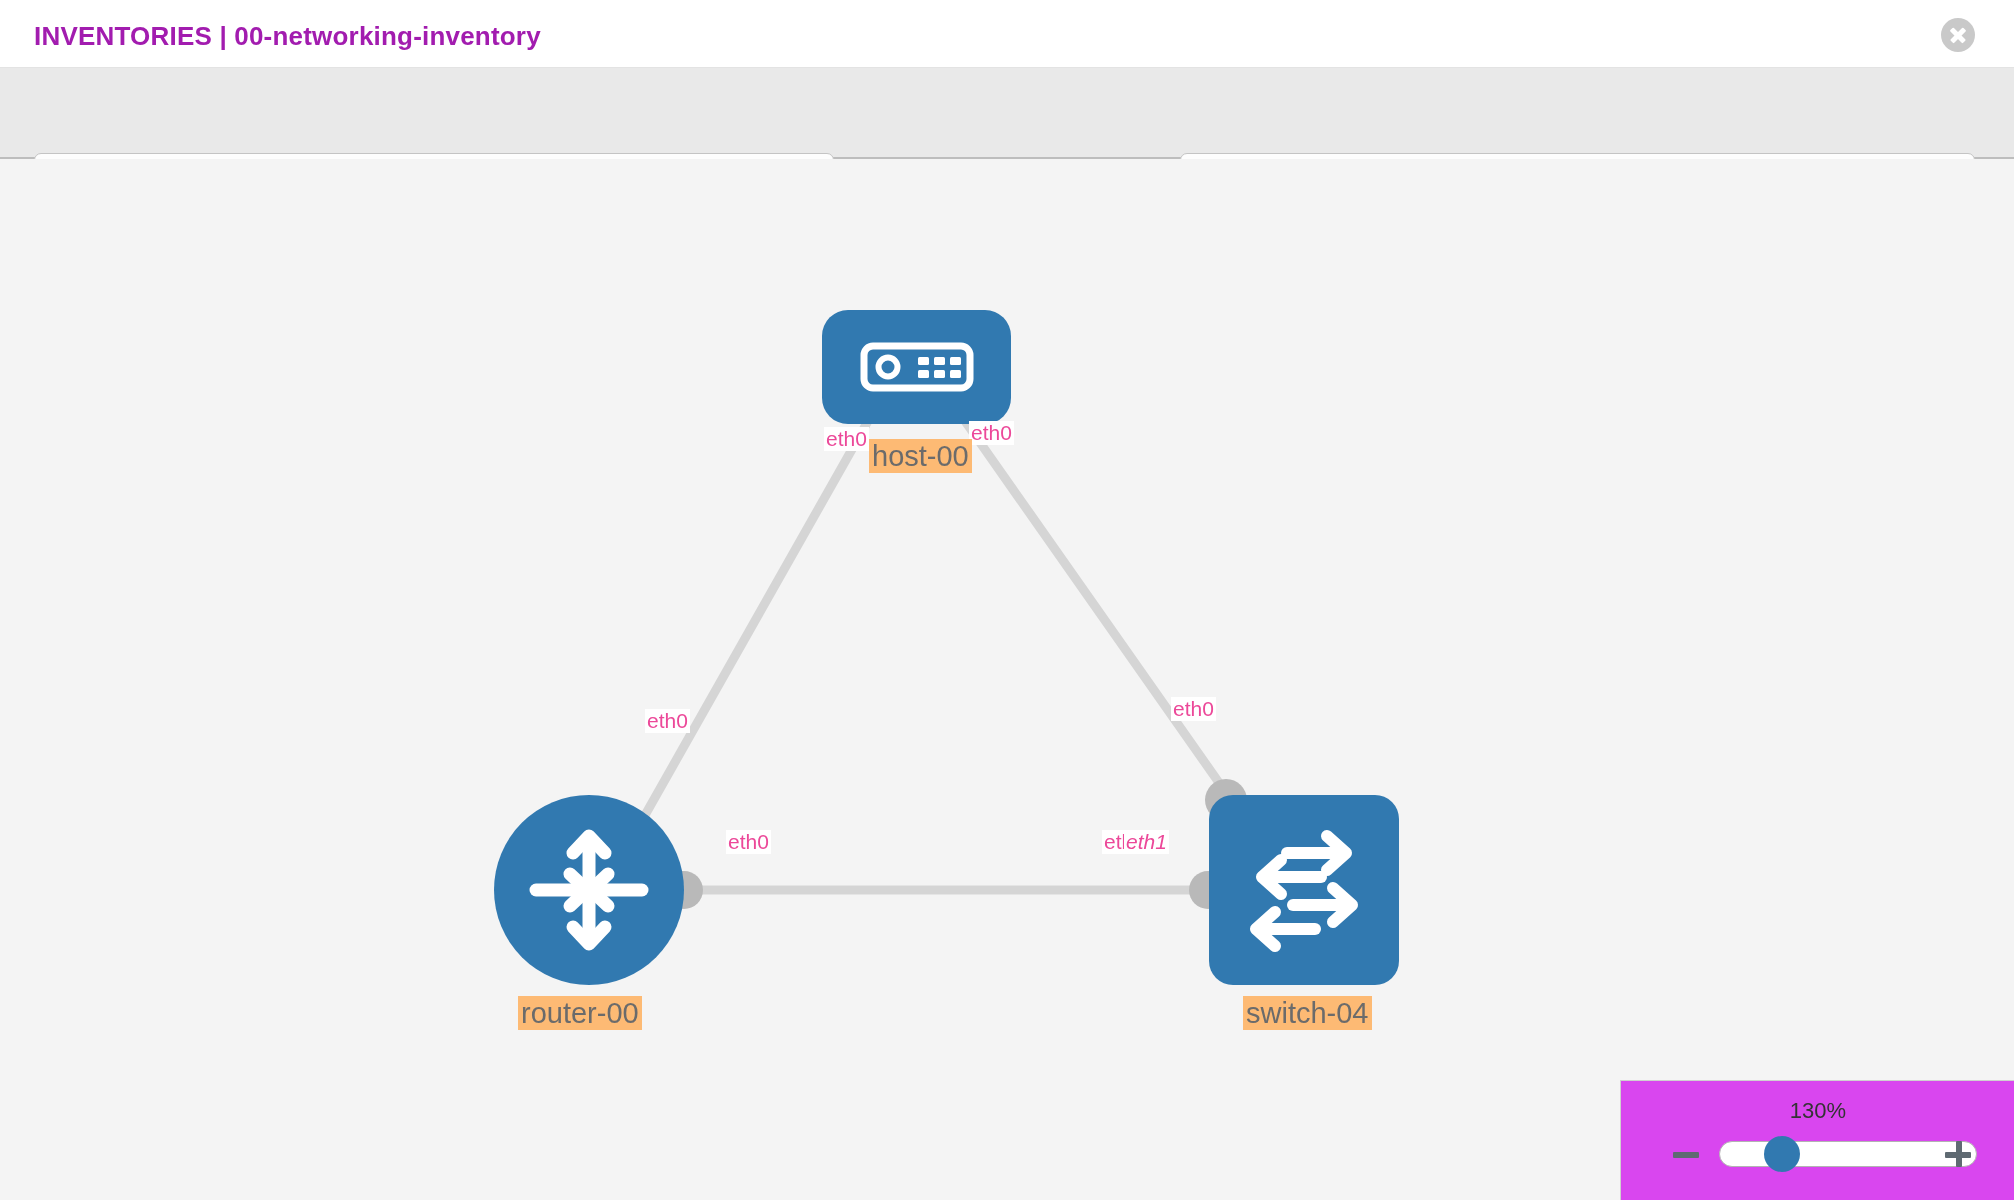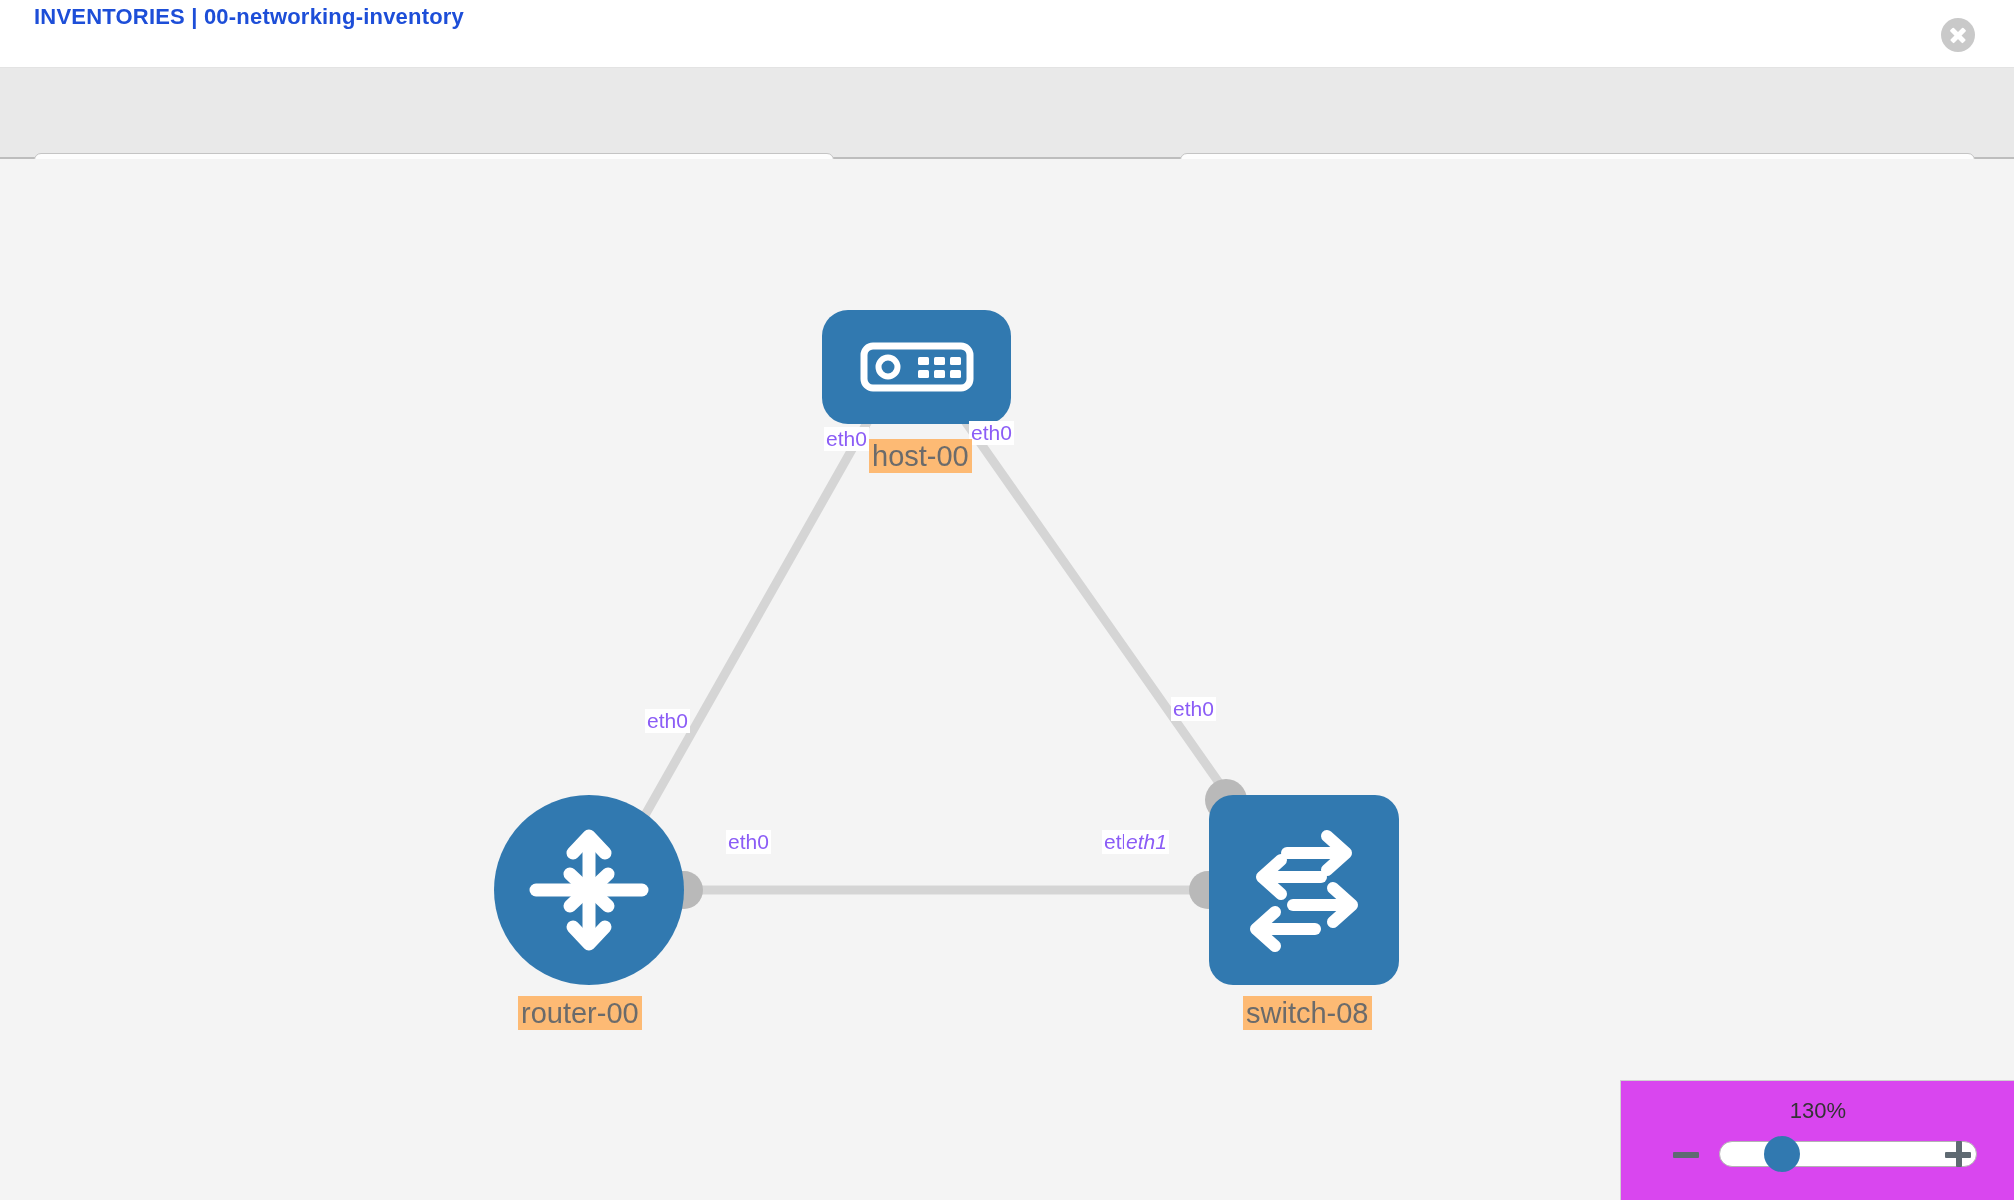--- a/index.html
+++ b/index.html
@@ -21,24 +21,24 @@
     left: 0; top: 0;
     width: 2014px;
     height: 68px;
     background: #ffffff;
     border-bottom: 1px solid #e3e3e3;
     box-sizing: border-box;
   }
   .header-title {
     position: absolute;
     left: 34px;
-    top: 4px;
-    font-size: 22px;
+    top: 21px;
+    font-size: 26px;
     font-weight: bold;
-    color: #1d4ed8;
+    color: #a21caf;
     letter-spacing: 0.2px;
     white-space: nowrap;
   }
   .close-btn {
     position: absolute;
     left: 1941px;
     top: 18px;
     width: 34px;
     height: 34px;
     border-radius: 50%;
@@ -148,21 +148,21 @@
 
   .nub {
     position: absolute;
     background: #b9b9b9;
     border-radius: 50%;
   }
 
   .edge-label {
     position: absolute;
     background: #ffffff;
-    color: #8b5cf6;
+    color: #ec4899;
     font-size: 21px;
     line-height: 24px;
     padding: 0 2px;
     white-space: nowrap;
   }
   .node-label {
     position: absolute;
     background: #fdba74;
     color: #6b6b6b;
     font-size: 29px;
@@ -340,21 +340,21 @@
   <div class="edge-label" style="left:824px; top:268px;">eth0</div>
   <div class="edge-label" style="left:969px; top:262px;">eth0</div>
   <div class="edge-label" style="left:645px; top:550px;">eth0</div>
   <div class="edge-label" style="left:1171px; top:538px;">eth0</div>
   <div class="edge-label" style="left:726px; top:671px;">eth0</div>
   <div class="edge-label" style="left:1102px; top:671px;">etl</div>
   <div class="edge-label" style="left:1124px; top:671px;font-style:italic;">eth1</div>
 
   <div class="node-label" style="left:869px; top:280px;">host-00</div>
   <div class="node-label" style="left:518px; top:837px;">router-00</div>
-  <div class="node-label" style="left:1243px; top:837px;">switch-08</div>
+  <div class="node-label" style="left:1243px; top:837px;">switch-04</div>
 </div>
 
 <div class="zoom-panel">
   <div class="zoom-level">130%</div>
   <div class="zoom-minus">
     <span class="h"></span>
   </div>
   <div class="zoom-track"></div>
   <div class="zoom-thumb"></div>
   <div class="zoom-plus">

